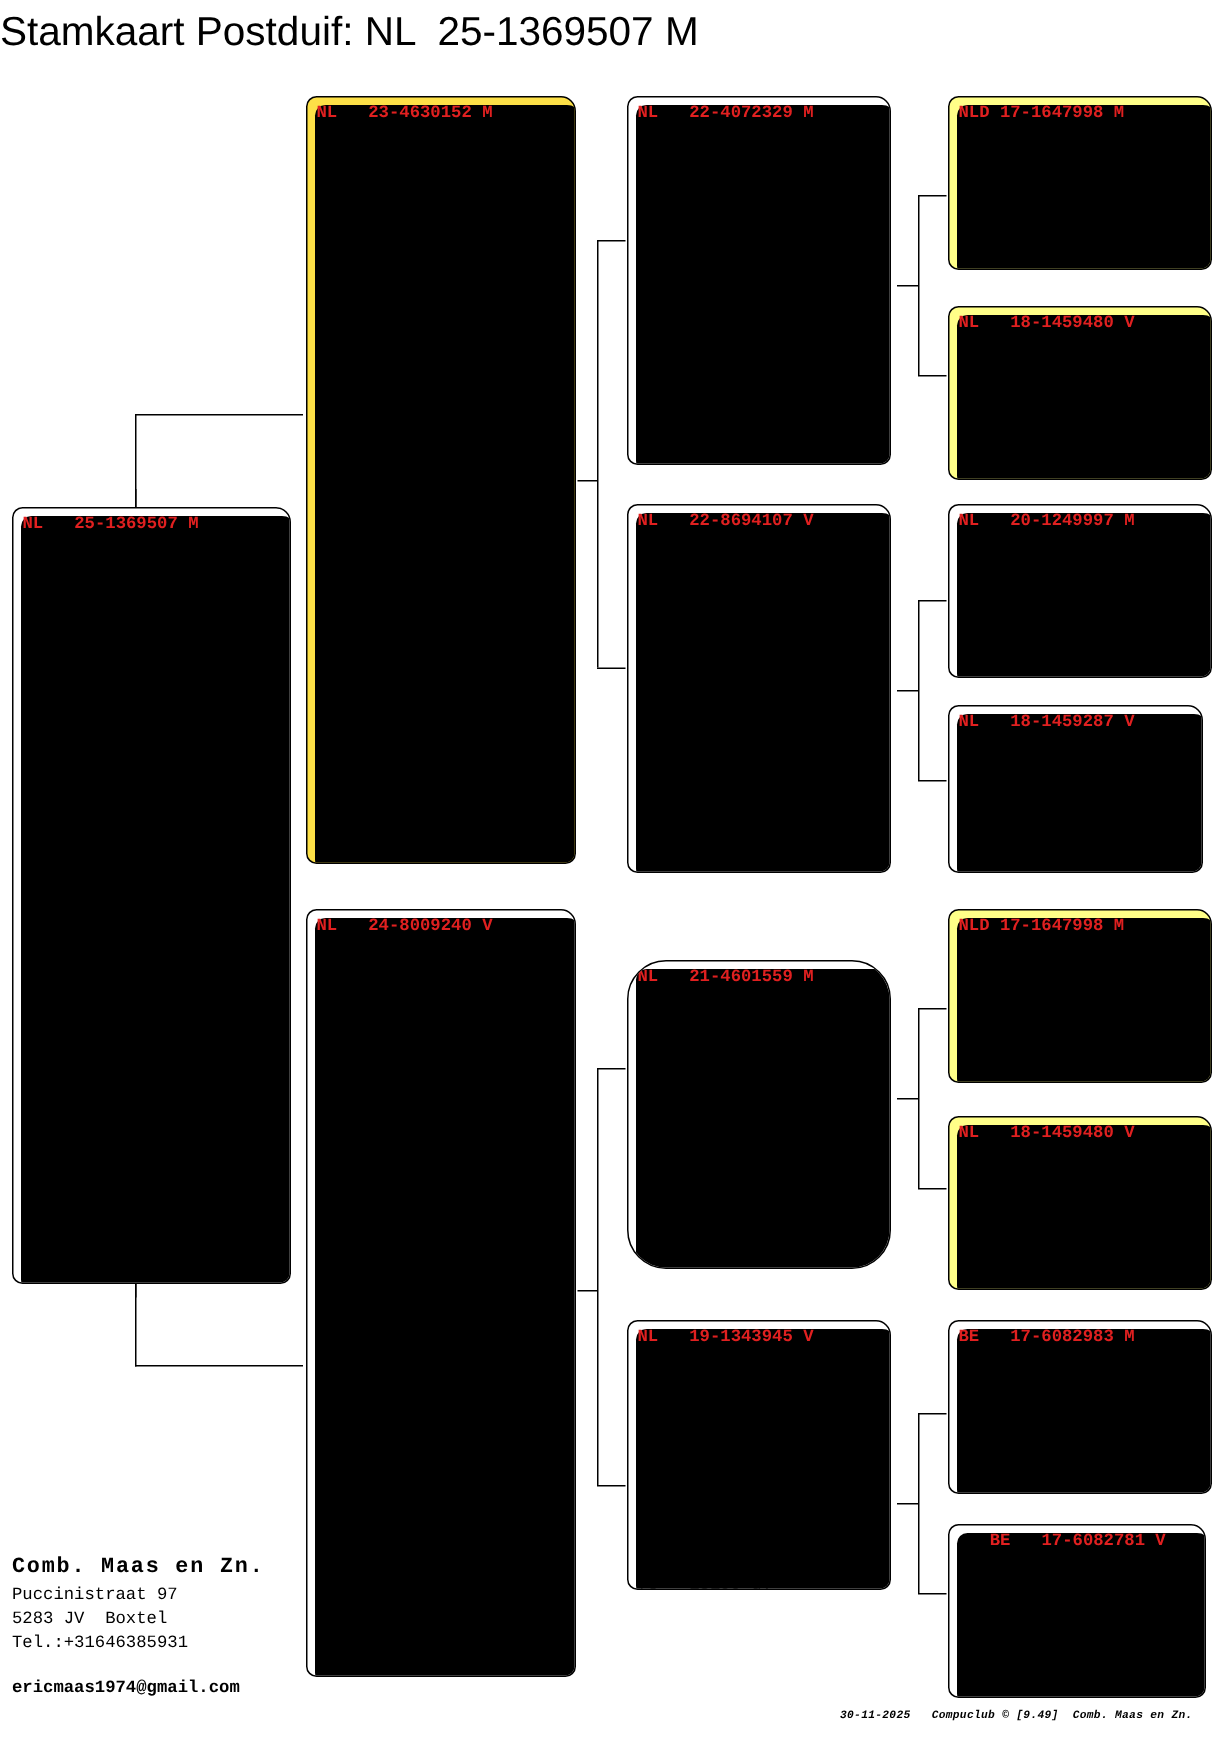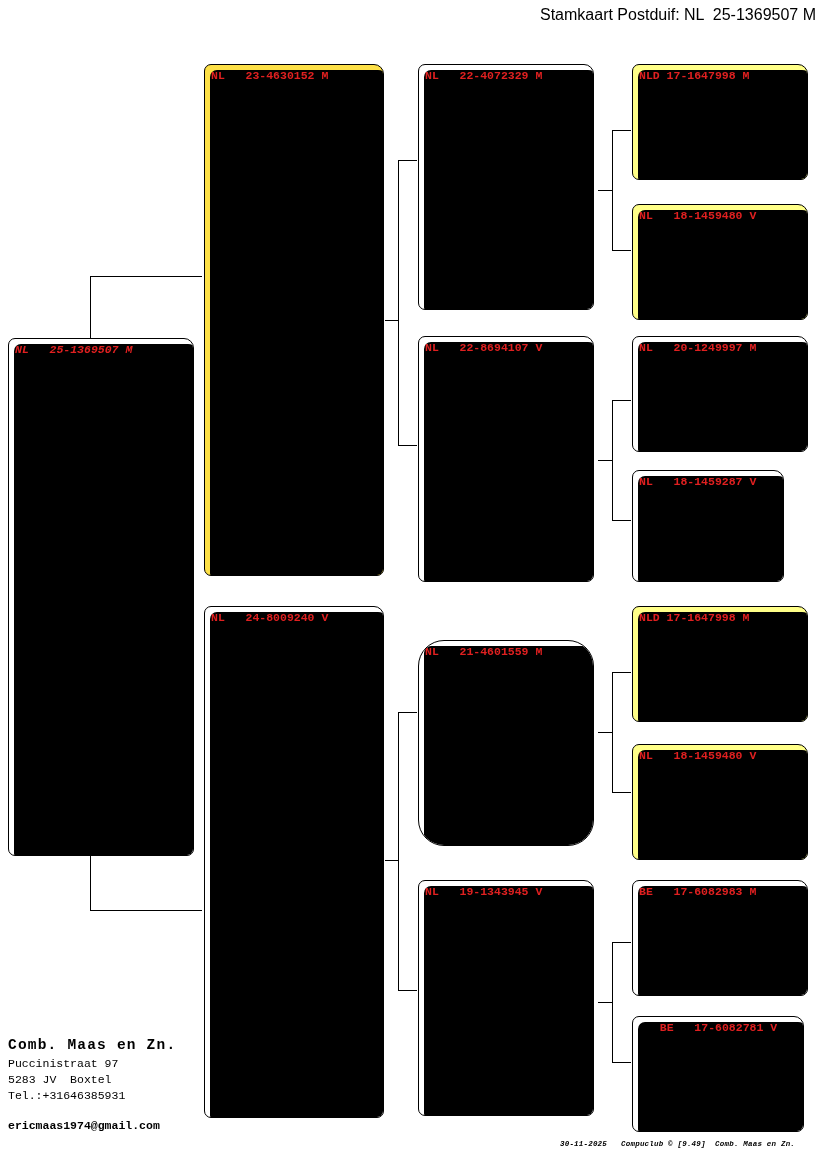--- a/index.html
+++ b/index.html
@@ -3,23 +3,23 @@
 <meta charset="utf-8">
 <style>
   html,body{margin:0;padding:0;background:#fff;}
   body{
     width:816px;height:1172px;position:relative;overflow:hidden;
     font-family:"Liberation Mono","DejaVu Sans Mono",monospace;
     color:#000;
   }
   
   #title{
-    position:absolute;left:0;top:6px;width:816px;text-align:right;
+    position:absolute;left:0;top:6px;width:816px;text-align:left;
     font-family:"Liberation Sans","DejaVu Sans",sans-serif;
-    font-size:16px;font-weight:normal;letter-spacing:0px;white-space:pre;
+    font-size:27px;font-weight:normal;letter-spacing:0px;white-space:pre;
   }
   
   .ln{position:absolute;background:#000;}
   .lnv{width:1px;}
   .lnh{height:1px;}
   
   .card{
     position:absolute;
     border:1px solid #000;
     border-radius:7px 10px 7px 7px;
@@ -95,21 +95,21 @@
 <div class="ln lnv" style="left:612px;top:672px;height:120px;"></div>
 <div class="ln lnh" style="left:612px;top:672px;width:19px;"></div>
 <div class="ln lnh" style="left:612px;top:792px;width:19px;"></div>
 <div class="ln lnh" style="left:598px;top:732px;width:14px;"></div>
 
 <div class="ln lnv" style="left:612px;top:942px;height:120px;"></div>
 <div class="ln lnh" style="left:612px;top:942px;width:19px;"></div>
 <div class="ln lnh" style="left:612px;top:1062px;width:19px;"></div>
 <div class="ln lnh" style="left:598px;top:1002px;width:14px;"></div>
 
-<div class="card" style="left:8px;top:338px;width:186px;height:518px;font-style:italic;">
+<div class="card" style="left:8px;top:338px;width:186px;height:518px;">
   <div class="ring">NL   25-1369507 M</div>
   <div class="ow" style="margin-top:15px;">Gebr Leideman</div>
   <div class="lines">Schimmel / grijs
 Verkoop Duiven.net
 2025 koop 5
 
 Uit 2 kleinkinderen
 van "Son gped grijs
 998" Super kweker
 Zoon van Crack 19 X
@@ -221,21 +221,21 @@
 1e Kalkar 326 d.
 3e Kalkar 6740 d
 5e Kalkar 13310 d.
 1e Kalkar 2 450 d.
 5e Kalkar 2126 d.
 
 Dubbel kleinkind
 "Goed Grijs"</div>
 </div>
 
-<div class="card" style="left:418px;top:880px;width:176px;height:236px;">
+<div class="card" style="left:418px;top:880px;width:176px;height:180px;">
   <div class="ring">NL   19-1343945 V</div>
   <div class="nm">Roos</div>
   <div class="ow plain">Gebr van den Brande</div>
   <div class="lines">Blauw
 (Half) zus van:
 
 8e NPO issoudun
 1e - 15066 d.
 1e - 1483 d.
 4e - 14275 d.
@@ -264,21 +264,21 @@
 
 <div class="card" style="left:632px;top:336px;width:176px;height:116px;">
   <div class="ring">NL   20-1249997 M</div>
   <div class="nm">Smokey Beetle</div>
   <div class="ow">H Eijerkamp en Zn.</div>
   <div class="lines">vet Blauw
 Son of Beetle:
 1. Nat. asduif</div>
 </div>
 
-<div class="card" style="left:632px;top:470px;width:152px;height:112px;">
+<div class="card" style="left:632px;top:470px;width:170px;height:112px;">
   <div class="ring">NL   18-1459287 V</div>
   <div class="nm">Rachel</div>
   <div class="ow">Gebr Leideman</div>
   <div class="lines">grijs
 Rachel is winner of:</div>
 </div>
 
 <div class="card yellow" style="left:632px;top:606px;width:176px;height:116px;">
   <div class="ring">NLD 17-1647998 M</div>
   <div class="nm">Son Goed Grijs</div>

